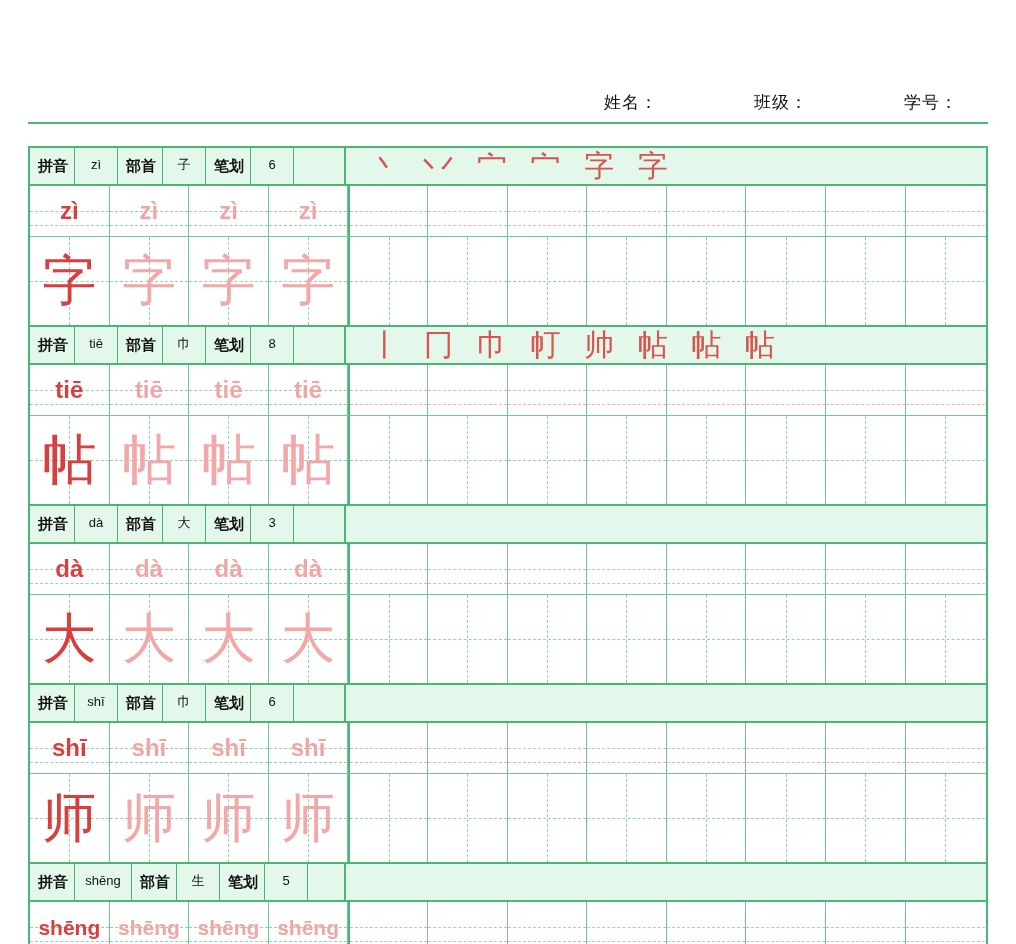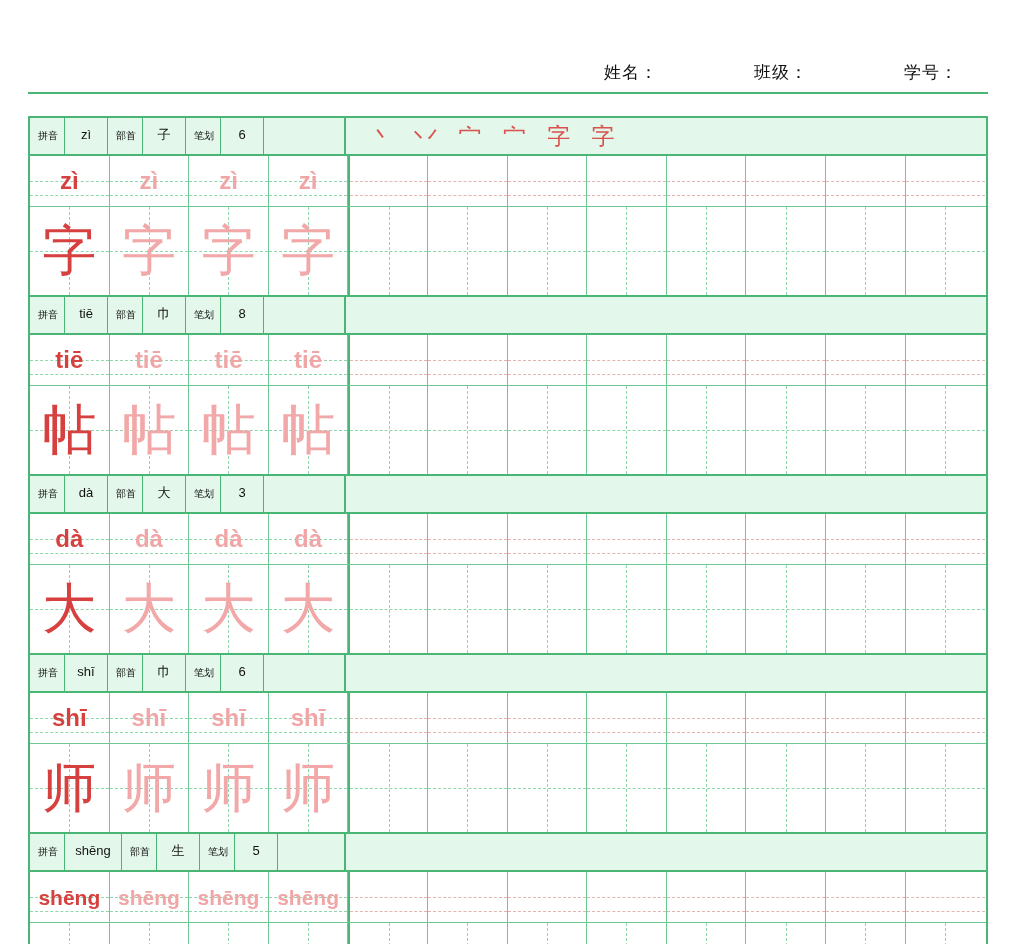--- a/index.html
+++ b/index.html
@@ -17,21 +17,21 @@
   .page {
     position: relative;
     width: 1016px;
     height: 944px;
     box-sizing: border-box;
     padding: 0 28px;
   }
 
   
   .header {
-    height: 94px;
+    height: 124px;
     display: flex;
     align-items: flex-end;
     justify-content: flex-end;
     border-bottom: 2px solid #49b675;
     box-sizing: border-box;
     padding-bottom: 8px;
   }
   .header-fields {
     display: flex;
     align-items: baseline;
@@ -66,24 +66,25 @@
     border-bottom: 2px solid #49b675;
   }
   .meta {
     width: 316px;
     display: flex;
     align-items: center;
     border-right: 2px solid #49b675;
     box-sizing: border-box;
   }
   .meta-label {
-    font-size: 10px;
+    font-size: 15px;
     color: #111;
     padding: 0 6px 0 8px;
     white-space: nowrap;
+    font-weight: bold;
   }
   .meta-value {
     flex: 0 0 auto;
     min-width: 44px;
     text-align: center;
     font-size: 13px;
     color: #111;
     border-left: 1px solid #49b675;
     border-right: 1px solid #49b675;
     height: 100%;
@@ -93,21 +94,21 @@
   }
   .meta-value.wide { min-width: 58px; }
   .meta-spacer { flex: 1 1 auto; }
 
   .stroke-strip {
     flex: 1 1 auto;
     display: flex;
     align-items: center;
     padding-left: 24px;
     font-family: "DejaVu Serif", serif;
-    font-size: 23px;
+    font-size: 30px;
     color: #d9534f;
     letter-spacing: 7px;
     overflow: hidden;
     white-space: nowrap;
   }
 
   
   .grid-row {
     display: flex;
   }
@@ -262,20 +263,21 @@
         <div class="info-row">
           <div class="meta">
             <span class="meta-label">拼音</span>
             <span class="meta-value">tiē</span>
             <span class="meta-label">部首</span>
             <span class="meta-value">巾</span>
             <span class="meta-label">笔划</span>
             <span class="meta-value">8</span>
             <span class="meta-spacer"></span>
           </div>
+          <div class="stroke-strip">丨 冂 巾 帄 帅 帖 帖 帖</div>
         </div>
         <div class="grid-row pinyin">
           <div class="cell">
             <span class="pin-text">tiē</span>
           </div>
           <div class="cell">
             <span class="pin-text faded">tiē</span>
           </div>
           <div class="cell">
             <span class="pin-text faded">tiē</span>

